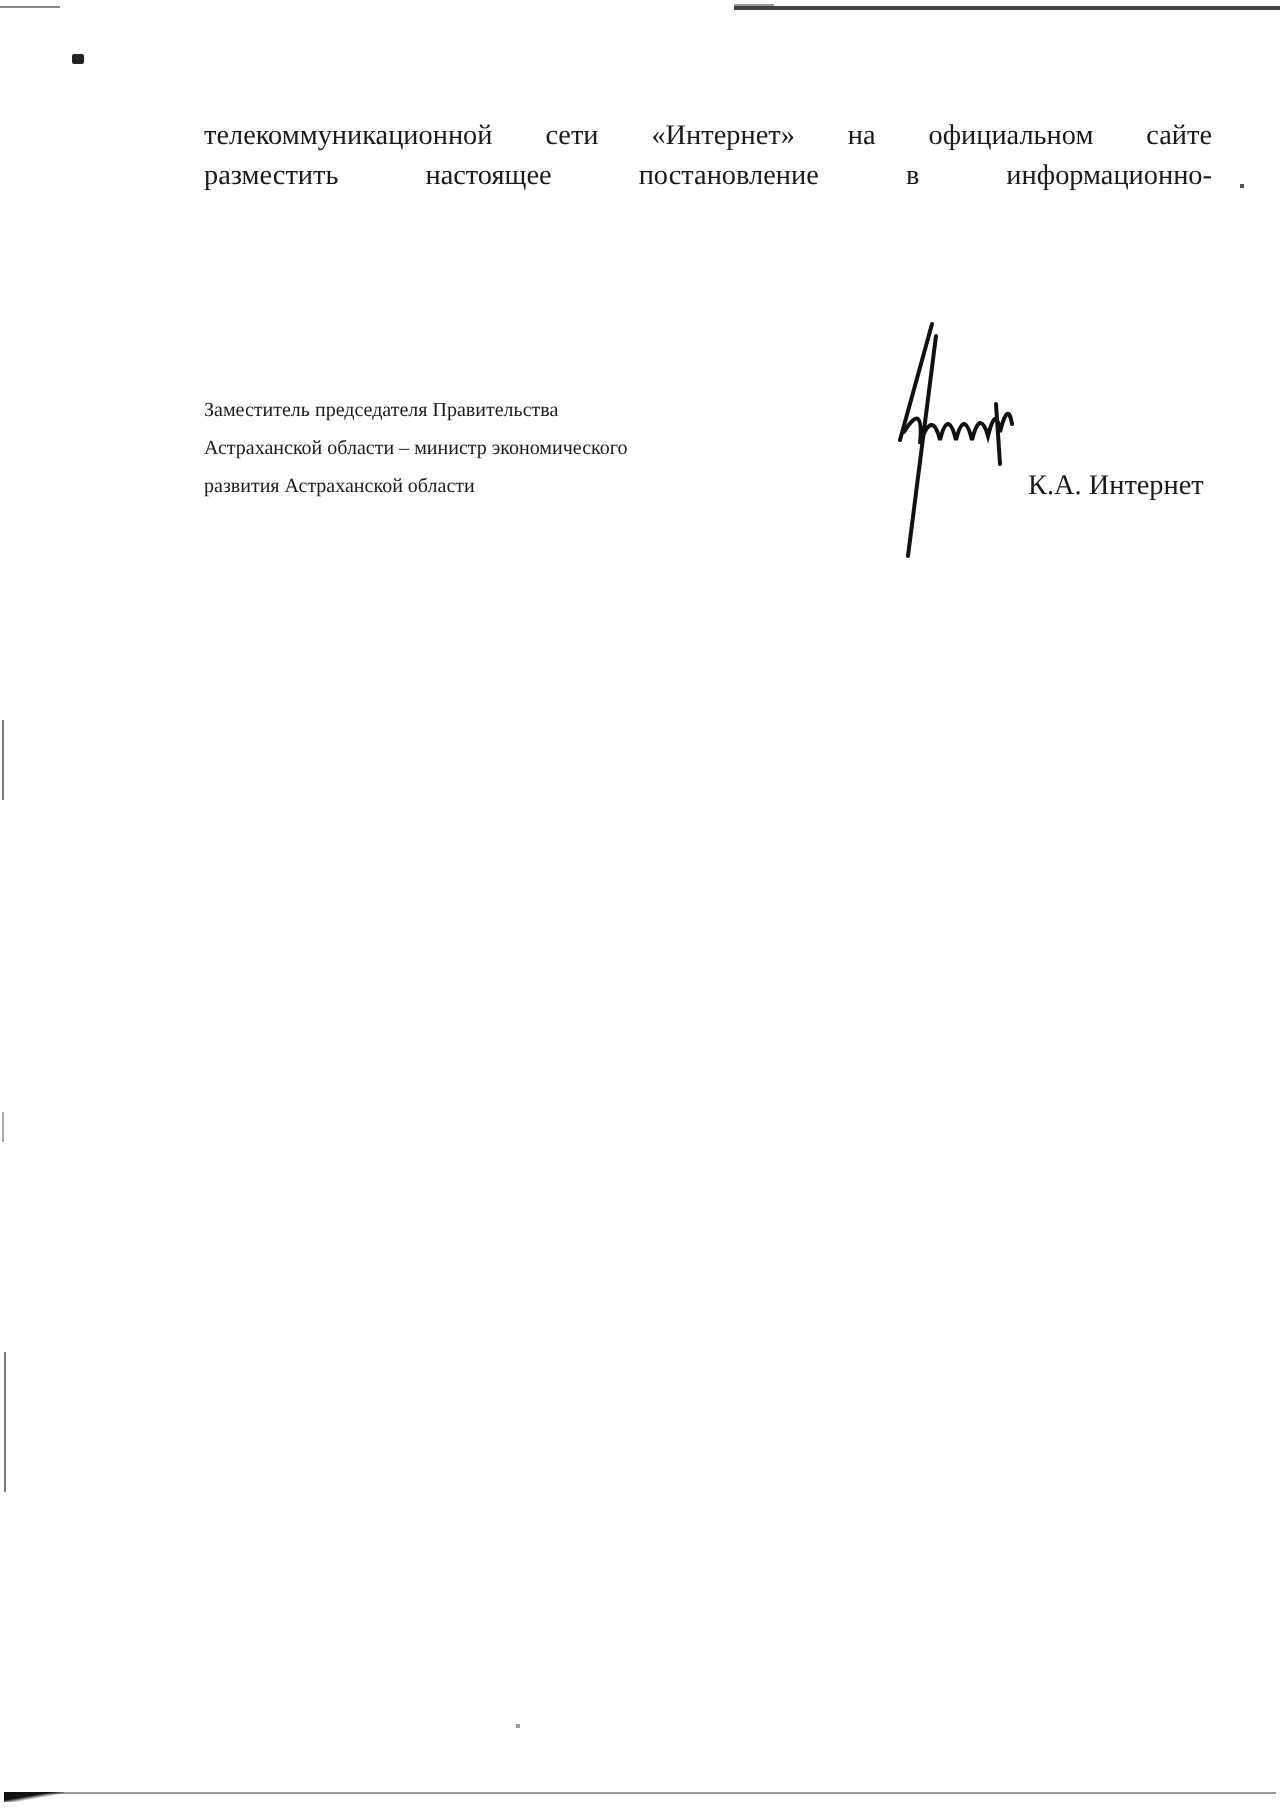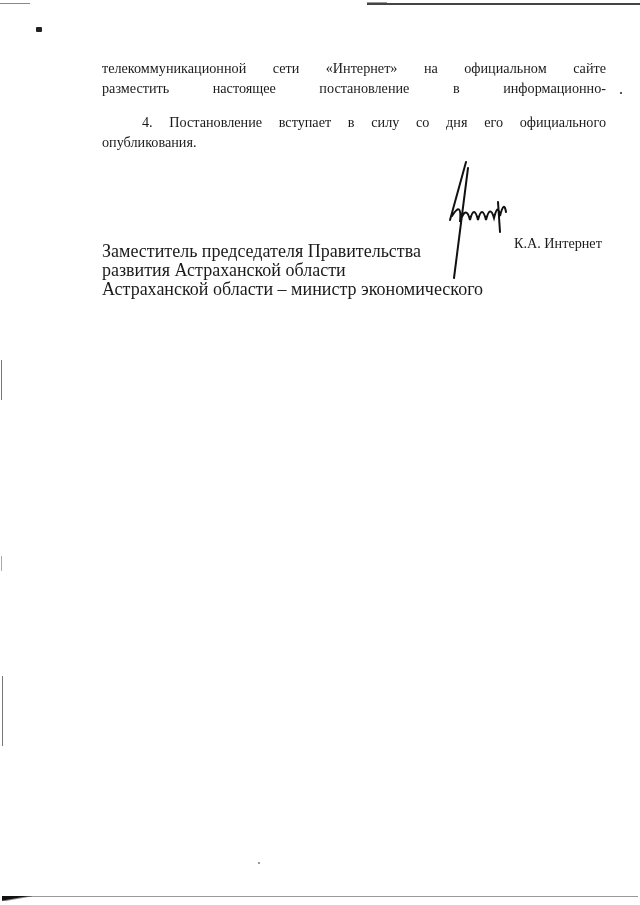--- a/index.html
+++ b/index.html
@@ -5,21 +5,21 @@
     html, body { margin: 0; padding: 0; background: #ffffff; }
     body { width: 640px; height: 905px; position: relative; overflow: hidden;
            font-family: "Liberation Serif", "DejaVu Serif", serif; color: #1a1a1a; }
     .page { position: absolute; left: 0; top: 0; width: 640px; height: 905px; }
     .para { position: absolute; left: 102px; width: 504px; font-size: 14.2px; line-height: 20px; }
     .justify { text-align: justify; text-align-last: justify; }
     .lastline { text-align: left; }
     .p1 { top: 58px; }
     .p2 { top: 112px; }
     .indent { text-indent: 40px; }
-    .sig-block { position: absolute; left: 102px; top: 196px; font-size: 18px; line-height: 19px; margin-top: 46px; }
+    .sig-block { position: absolute; left: 102px; top: 196px; font-size: 10px; line-height: 19px; }
     .sig-name { position: absolute; left: 514px; top: 234px; font-size: 14.2px; line-height: 19px; }
     .signature { position: absolute; left: 440px; top: 160px; width: 80px; height: 120px; }
     .scan-top-right { position: absolute; left: 367px; top: 3px; width: 273px; height: 2px; background: #444; }
     .scan-top-right-lite { position: absolute; left: 367px; top: 2px; width: 20px; height: 1px; background: #999; }
     .scan-top-left { position: absolute; left: 0; top: 3px; width: 30px; height: 1px; background: #888; }
     .scan-bottom { position: absolute; left: 2px; top: 896px; width: 636px; height: 1px; background: #999; }
     .scan-bottom-corner { position: absolute; left: 2px; top: 896px; width: 30px; height: 5px; background: linear-gradient(170deg,#111 40%,transparent 60%); }
     .mark { position: absolute; background: #777; }
     .tick { position: absolute; left: 36px; top: 27px; width: 6px; height: 5px; background: #222; border-radius: 1px; }
     .dot { position: absolute; width: 2px; height: 2px; background: #555; }
@@ -36,29 +36,25 @@
   <div class="mark" style="left:1px;top:360px;width:1px;height:40px;"></div>
   <div class="mark" style="left:1px;top:556px;width:1px;height:15px;background:#aaa;"></div>
   <div class="mark" style="left:2px;top:676px;width:1px;height:70px;"></div>
   <div class="dot" style="left:620px;top:92px;"></div>
 
   <div class="para p1">
     <div class="justify">телекоммуникационной сети «Интернет» на официальном сайте</div>
     <div class="justify">разместить настоящее постановление в информационно-</div>
   </div>
 
-  <div class="para p2">
-    <div class="justify indent">4. Постановление вступает в силу со дня его официального</div>
-    <div class="lastline">опубликования.</div>
-  </div>
 
   <div class="sig-block">
     <div>Заместитель председателя Правительства</div>
+    <div>Астраханской области – министр экономического</div>
     <div>развития Астраханской области</div>
-    <div>Астраханской области – министр экономического</div>
   </div>
 
   <svg class="signature" viewBox="0 0 80 120">
     <path d="M26 2 L10 60 M28 8 L14 118 M12 56 Q22 40 20 62 Q26 44 30 60 Q34 44 38 60 Q42 44 46 60 Q50 44 54 58 Q58 42 60 56 Q64 40 66 52 M58 42 L60 72" fill="none" stroke="#111" stroke-width="2" stroke-linecap="round"></path>
   </svg>
 
   <div class="sig-name">К.А. Интернет</div>
 
   <div class="dot" style="left:258px;top:862px;background:#999;"></div>
   <div class="scan-bottom"></div>

